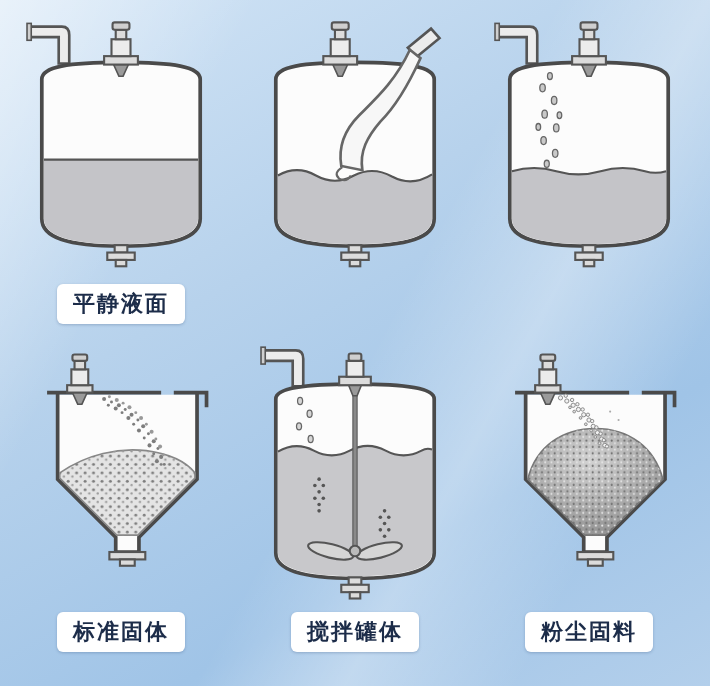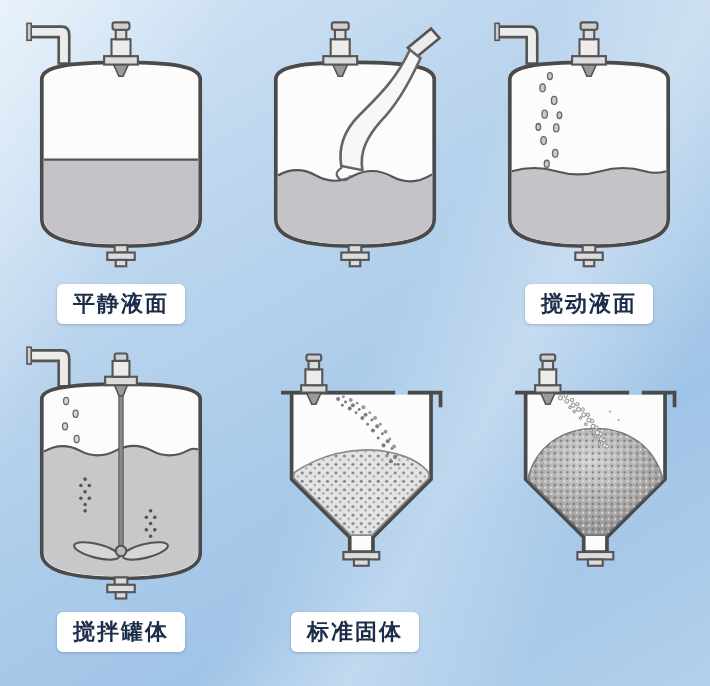--- a/index.html
+++ b/index.html
@@ -133,78 +133,20 @@
           <rect x="91" y="22" width="18" height="16" fill="#ececec" stroke="#555" stroke-width="2"></rect>
           <rect x="95" y="13" width="10" height="9" fill="#dcdcdc" stroke="#555" stroke-width="2"></rect>
           <rect x="92" y="6" width="16" height="7" rx="2" fill="#cfcfcf" stroke="#555" stroke-width="2"></rect>
         </g>
         <g>
           <rect x="94" y="217" width="12" height="7" fill="#dcdcdc" stroke="#555" stroke-width="2"></rect>
           <rect x="87" y="224" width="26" height="7" fill="#dcdcdc" stroke="#555" stroke-width="2"></rect>
           <rect x="95" y="231" width="10" height="6" fill="#dcdcdc" stroke="#555" stroke-width="2"></rect>
         </g>
       </svg>
-      <div class="pill">搅动液面</div>
-    </div>
-
-    <div class="cell">
-      <svg viewBox="0 0 200 250">
-        <g>
-          <path d="M14 6 L44 6 Q51 6 51 14 L51 40 L41 40 L41 16 L14 16 Z" fill="#ececec" stroke="#555" stroke-width="2.5"></path>
-          <rect x="11" y="3" width="4" height="16" fill="#cfcfcf" stroke="#555" stroke-width="1.5"></rect>
-        </g>
-        <g>
-          <path d="M25 52 C25 42 50 38 100 38 C150 38 175 42 175 52 L175 198 C175 214 150 222 100 222 C50 222 25 214 25 198 Z" fill="#fcfcfc" stroke="#4a4a4a" stroke-width="3.5"></path>
-        </g>
-        <g>
-          <path d="M27 102 Q44 92 61 101 Q78 110 95 101 Q112 92 129 101 Q146 110 163 101 Q168 98 173 100 L173 198 C173 212 149 220 100 220 C51 220 27 212 27 198 Z" fill="#c8c8cb"></path>
-          <path d="M27 102 Q44 92 61 101 Q78 110 95 101 Q112 92 129 101 Q146 110 163 101 Q168 98 173 100" fill="none" stroke="#555" stroke-width="2"></path>
-        </g>
-        <g fill="#d6d6d6" stroke="#666" stroke-width="1.2">
-          <ellipse cx="48" cy="54" rx="2.4" ry="3.4"></ellipse>
-            <ellipse cx="57" cy="66" rx="2.4" ry="3.4"></ellipse>
-          <ellipse cx="47" cy="78" rx="2.4" ry="3.4"></ellipse>
-            <ellipse cx="58" cy="90" rx="2.4" ry="3.4"></ellipse>
-        </g>
-        <g>
-          <rect x="98" y="38" width="4" height="158" fill="#8a8a8a" stroke="#555" stroke-width="1"></rect>
-          <ellipse cx="77" cy="196" rx="22" ry="6.5" transform="rotate(14 77 196)" fill="#d6d6d6" stroke="#555" stroke-width="2"></ellipse>
-          <ellipse cx="123" cy="196" rx="22" ry="6.5" transform="rotate(-14 123 196)" fill="#d6d6d6" stroke="#555" stroke-width="2"></ellipse>
-          <circle cx="100" cy="196" r="5" fill="#bbbbbb" stroke="#555" stroke-width="2"></circle>
-        </g>
-        <g fill="#555">
-          <circle cx="66" cy="128" r="1.7"></circle>
-            <circle cx="62" cy="134" r="1.7"></circle>
-            <circle cx="70" cy="134" r="1.7"></circle>
-          <circle cx="66" cy="140" r="1.7"></circle>
-            <circle cx="62" cy="146" r="1.7"></circle>
-            <circle cx="70" cy="146" r="1.7"></circle>
-          <circle cx="66" cy="152" r="1.7"></circle>
-            <circle cx="66" cy="158" r="1.7"></circle>
-          <circle cx="128" cy="158" r="1.7"></circle>
-            <circle cx="124" cy="164" r="1.7"></circle>
-            <circle cx="132" cy="164" r="1.7"></circle>
-          <circle cx="128" cy="170" r="1.7"></circle>
-            <circle cx="124" cy="176" r="1.7"></circle>
-            <circle cx="132" cy="176" r="1.7"></circle>
-          <circle cx="128" cy="182" r="1.7"></circle>
-        </g>
-        <g>
-          <polygon points="94,39 106,39 102,49 98,49" fill="#9a9a9a" stroke="#555" stroke-width="1.5"></polygon>
-          <rect x="85" y="31" width="30" height="8" fill="#dcdcdc" stroke="#555" stroke-width="2"></rect>
-          <rect x="92" y="16" width="16" height="15" fill="#ececec" stroke="#555" stroke-width="2"></rect>
-          <rect x="94" y="9" width="12" height="7" rx="2" fill="#cfcfcf" stroke="#555" stroke-width="2"></rect>
-        </g>
-        <g>
-          <rect x="94" y="221" width="12" height="7" fill="#dcdcdc" stroke="#555" stroke-width="2"></rect>
-          <rect x="87" y="228" width="26" height="7" fill="#dcdcdc" stroke="#555" stroke-width="2"></rect>
-          <rect x="95" y="235" width="10" height="6" fill="#dcdcdc" stroke="#555" stroke-width="2"></rect>
-        </g>
-      </svg>
-      <div class="pill">搅拌罐体</div>
     </div>
 
     <div class="cell">
       <svg viewBox="0 0 200 250">
         <defs>
           <pattern id="dotsA" width="8" height="8" patternUnits="userSpaceOnUse">
             <circle cx="2" cy="2" r="1.4" fill="#7d7d7d"></circle>
             <circle cx="6" cy="5.5" r="1.1" fill="#9b9b9b"></circle>
           </pattern>
         </defs>
@@ -263,20 +205,77 @@
         <g>
           <rect x="89" y="197" width="34" height="7" fill="#dcdcdc" stroke="#555" stroke-width="2"></rect>
           <rect x="99" y="204" width="14" height="6" fill="#dcdcdc" stroke="#555" stroke-width="2"></rect>
         </g>
       </svg>
       <div class="pill">标准固体</div>
     </div>
 
     <div class="cell">
       <svg viewBox="0 0 200 250">
+        <g>
+          <path d="M14 6 L44 6 Q51 6 51 14 L51 40 L41 40 L41 16 L14 16 Z" fill="#ececec" stroke="#555" stroke-width="2.5"></path>
+          <rect x="11" y="3" width="4" height="16" fill="#cfcfcf" stroke="#555" stroke-width="1.5"></rect>
+        </g>
+        <g>
+          <path d="M25 52 C25 42 50 38 100 38 C150 38 175 42 175 52 L175 198 C175 214 150 222 100 222 C50 222 25 214 25 198 Z" fill="#fcfcfc" stroke="#4a4a4a" stroke-width="3.5"></path>
+        </g>
+        <g>
+          <path d="M27 102 Q44 92 61 101 Q78 110 95 101 Q112 92 129 101 Q146 110 163 101 Q168 98 173 100 L173 198 C173 212 149 220 100 220 C51 220 27 212 27 198 Z" fill="#c8c8cb"></path>
+          <path d="M27 102 Q44 92 61 101 Q78 110 95 101 Q112 92 129 101 Q146 110 163 101 Q168 98 173 100" fill="none" stroke="#555" stroke-width="2"></path>
+        </g>
+        <g fill="#d6d6d6" stroke="#666" stroke-width="1.2">
+          <ellipse cx="48" cy="54" rx="2.4" ry="3.4"></ellipse>
+            <ellipse cx="57" cy="66" rx="2.4" ry="3.4"></ellipse>
+          <ellipse cx="47" cy="78" rx="2.4" ry="3.4"></ellipse>
+            <ellipse cx="58" cy="90" rx="2.4" ry="3.4"></ellipse>
+        </g>
+        <g>
+          <rect x="98" y="38" width="4" height="158" fill="#8a8a8a" stroke="#555" stroke-width="1"></rect>
+          <ellipse cx="77" cy="196" rx="22" ry="6.5" transform="rotate(14 77 196)" fill="#d6d6d6" stroke="#555" stroke-width="2"></ellipse>
+          <ellipse cx="123" cy="196" rx="22" ry="6.5" transform="rotate(-14 123 196)" fill="#d6d6d6" stroke="#555" stroke-width="2"></ellipse>
+          <circle cx="100" cy="196" r="5" fill="#bbbbbb" stroke="#555" stroke-width="2"></circle>
+        </g>
+        <g fill="#555">
+          <circle cx="66" cy="128" r="1.7"></circle>
+            <circle cx="62" cy="134" r="1.7"></circle>
+            <circle cx="70" cy="134" r="1.7"></circle>
+          <circle cx="66" cy="140" r="1.7"></circle>
+            <circle cx="62" cy="146" r="1.7"></circle>
+            <circle cx="70" cy="146" r="1.7"></circle>
+          <circle cx="66" cy="152" r="1.7"></circle>
+            <circle cx="66" cy="158" r="1.7"></circle>
+          <circle cx="128" cy="158" r="1.7"></circle>
+            <circle cx="124" cy="164" r="1.7"></circle>
+            <circle cx="132" cy="164" r="1.7"></circle>
+          <circle cx="128" cy="170" r="1.7"></circle>
+            <circle cx="124" cy="176" r="1.7"></circle>
+            <circle cx="132" cy="176" r="1.7"></circle>
+          <circle cx="128" cy="182" r="1.7"></circle>
+        </g>
+        <g>
+          <polygon points="94,39 106,39 102,49 98,49" fill="#9a9a9a" stroke="#555" stroke-width="1.5"></polygon>
+          <rect x="85" y="31" width="30" height="8" fill="#dcdcdc" stroke="#555" stroke-width="2"></rect>
+          <rect x="92" y="16" width="16" height="15" fill="#ececec" stroke="#555" stroke-width="2"></rect>
+          <rect x="94" y="9" width="12" height="7" rx="2" fill="#cfcfcf" stroke="#555" stroke-width="2"></rect>
+        </g>
+        <g>
+          <rect x="94" y="221" width="12" height="7" fill="#dcdcdc" stroke="#555" stroke-width="2"></rect>
+          <rect x="87" y="228" width="26" height="7" fill="#dcdcdc" stroke="#555" stroke-width="2"></rect>
+          <rect x="95" y="235" width="10" height="6" fill="#dcdcdc" stroke="#555" stroke-width="2"></rect>
+        </g>
+      </svg>
+      <div class="pill">搅拌罐体</div>
+    </div>
+
+    <div class="cell">
+      <svg viewBox="0 0 200 250">
         <defs>
           <radialGradient id="gradDome" cx="45%" cy="30%" r="80%">
             <stop offset="0%" stop-color="#d2d2d2"></stop>
             <stop offset="60%" stop-color="#a8a8a8"></stop>
             <stop offset="100%" stop-color="#8a8a8a"></stop>
           </radialGradient>
           <pattern id="dotsB" width="6" height="6" patternUnits="userSpaceOnUse">
             <circle cx="1.5" cy="1.5" r="1" fill="#6e6e6e"></circle>
             <circle cx="4.5" cy="4" r="0.9" fill="#e8e8e8"></circle>
           </pattern>
@@ -333,16 +332,17 @@
           <rect x="49" y="39" width="24" height="7" fill="#dcdcdc" stroke="#555" stroke-width="2"></rect>
           <rect x="53" y="24" width="16" height="15" fill="#ececec" stroke="#555" stroke-width="2"></rect>
           <rect x="56" y="16" width="10" height="8" fill="#dcdcdc" stroke="#555" stroke-width="2"></rect>
           <rect x="54" y="10" width="14" height="6" rx="2" fill="#cfcfcf" stroke="#555" stroke-width="2"></rect>
         </g>
         <g>
           <rect x="89" y="197" width="34" height="7" fill="#dcdcdc" stroke="#555" stroke-width="2"></rect>
           <rect x="99" y="204" width="14" height="6" fill="#dcdcdc" stroke="#555" stroke-width="2"></rect>
         </g>
       </svg>
+      <div class="pill">粉尘固料</div>
     </div>
 
   </div>
 </div>
 
 </body></html>

